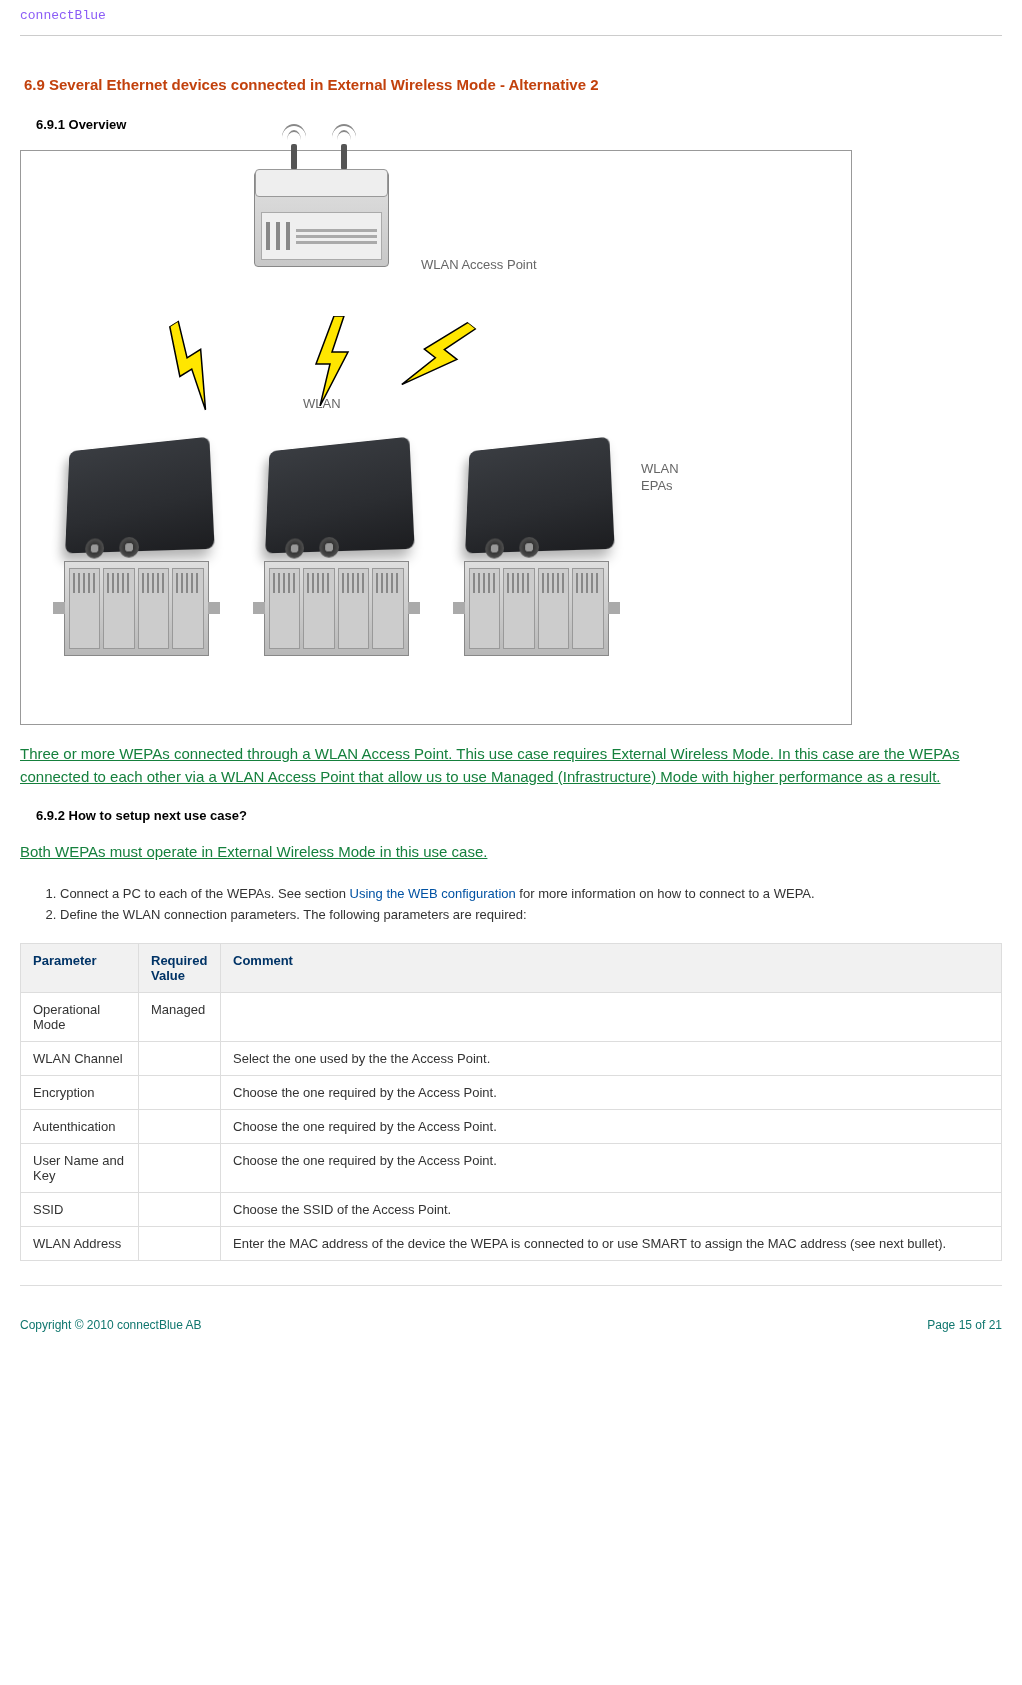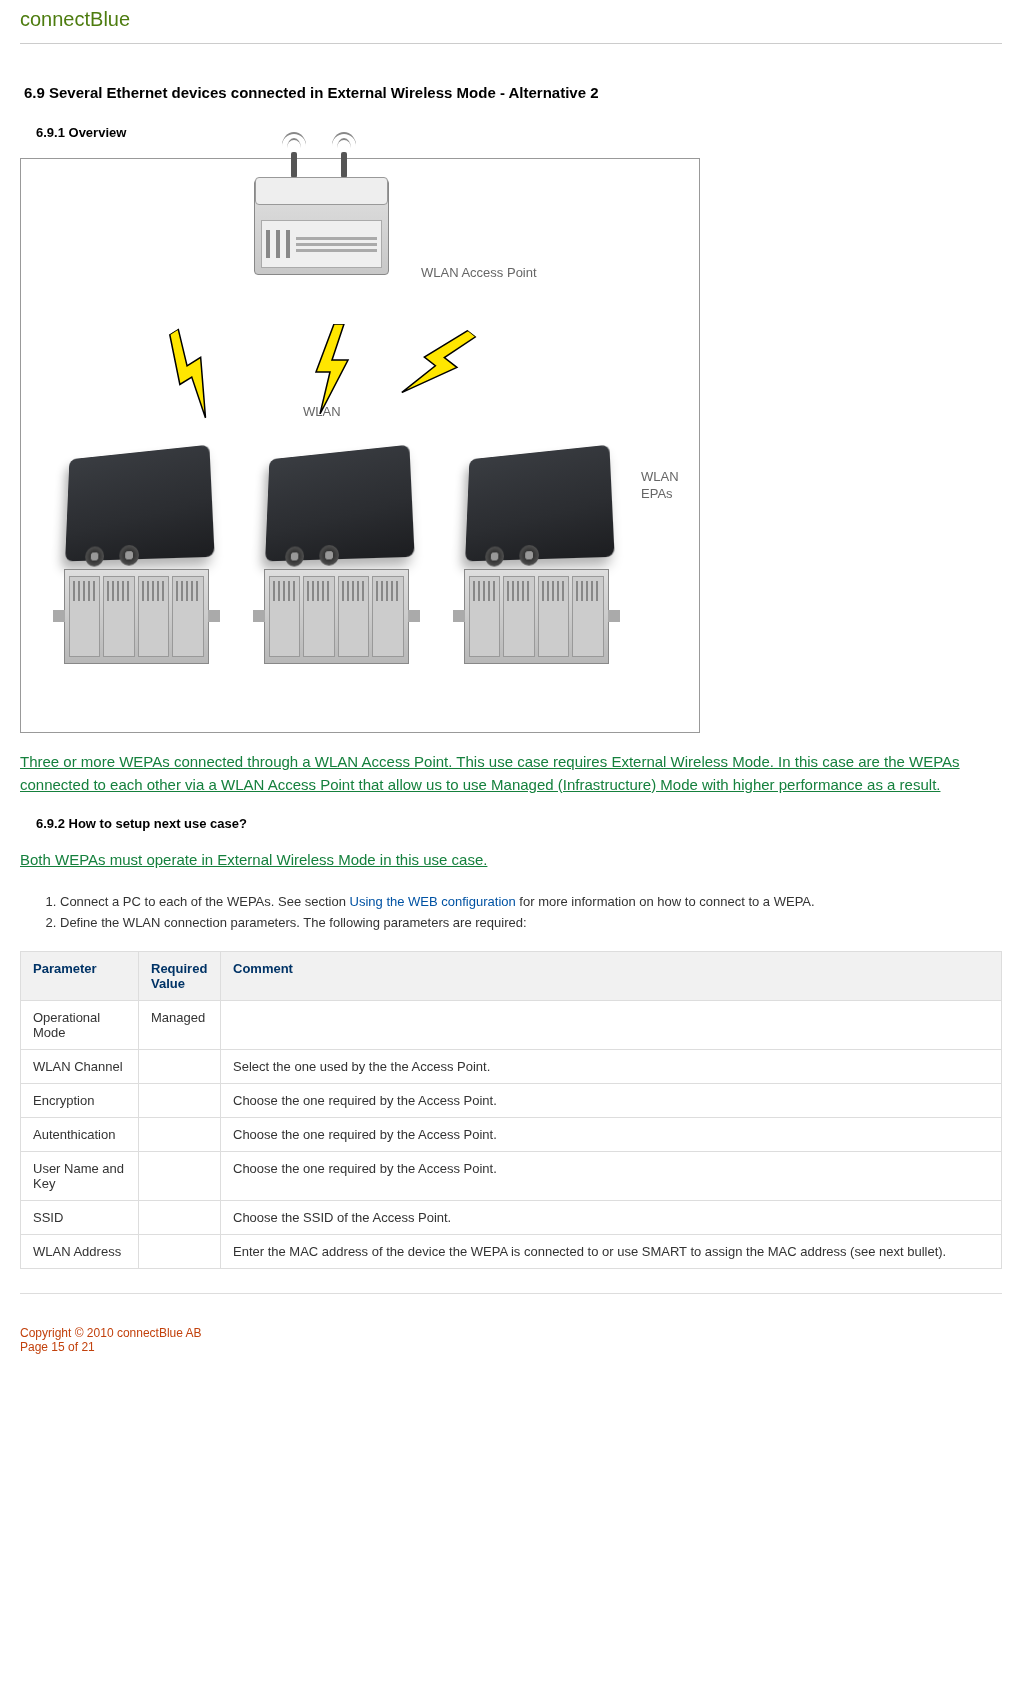--- a/index.html
+++ b/index.html
@@ -10,39 +10,40 @@
       width: 1022px;
       background: #fff;
       padding: 0 20px;
     }
     .header {
       padding: 8px 0 12px 0;
       border-bottom: 1px solid #ccc;
       margin-bottom: 40px;
     }
     .header-title {
-      color: #4d7c0f;
-      font-size: 20px;
+      color: #8b5cf6;
+      font-size: 13px;
       font-weight: normal;
+      font-family: Liberation Mono, monospace;
     }
     .section-heading {
       font-size: 15px;
       font-weight: bold;
-      color: #000000;
+      color: #c2410c;
       margin: 8px 0 24px 4px;
     }
     .sub-heading {
       font-size: 13px;
       font-weight: bold;
       color: #000;
       margin: 0 0 18px 16px;
     }
     .diagram-container {
       border: 1px solid #999;
-      width: 680px;
+      width: 832px;
       height: 575px;
       margin: 0 0 18px 0;
       position: relative;
       background: #fff;
     }
     .access-point {
       position: absolute;
       left: 225px;
       top: 20px;
       width: 150px;
@@ -240,23 +241,22 @@
     .col-value { width: 82px; }
     .footer-rule {
       border: none;
       border-top: 1px solid #ddd;
       margin: 8px 0 32px 0;
     }
     .footer {
       display: flex;
       justify-content: space-between;
       font-size: 12px;
-      color: #c2410c;
+      color: #0f766e;
       padding-bottom: 20px;
-      flex-direction: column;
     }
   </style>
 </head>
 <body>
 
 <div class="header">
   <div class="header-title">connectBlue</div>
 </div>
 
 <div class="section-heading">6.9 Several Ethernet devices connected in External Wireless Mode - Alternative 2</div>

